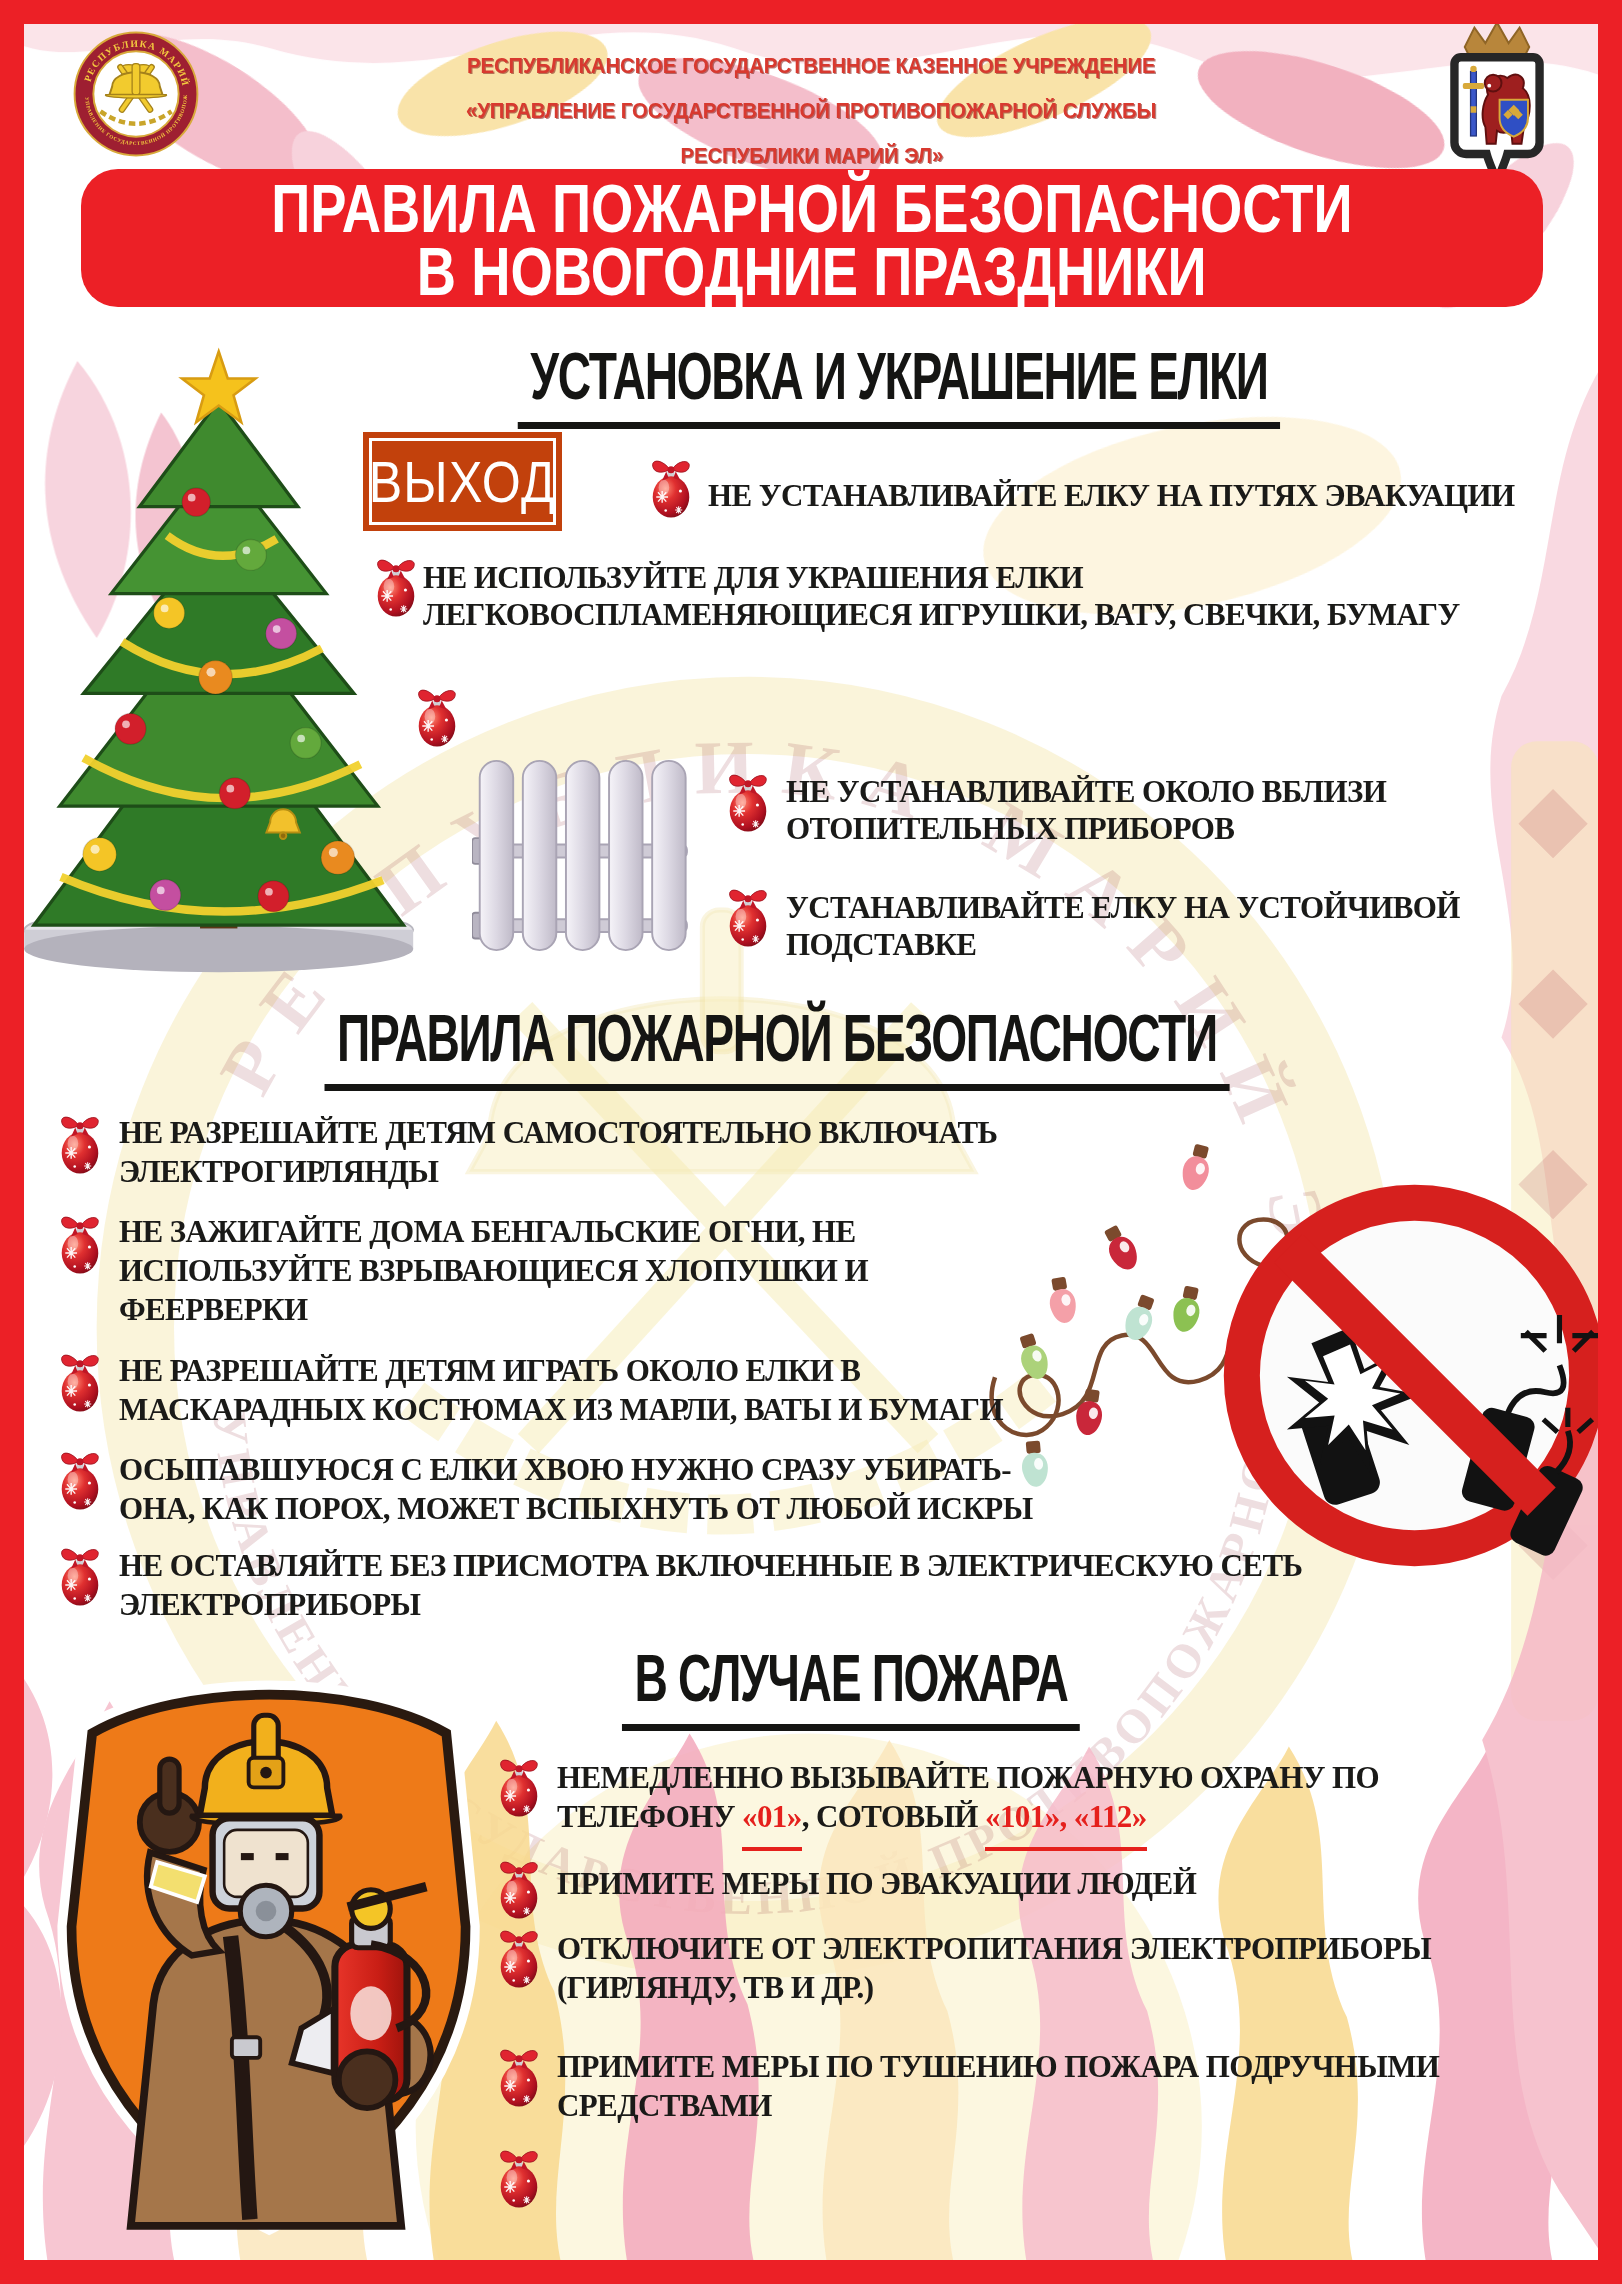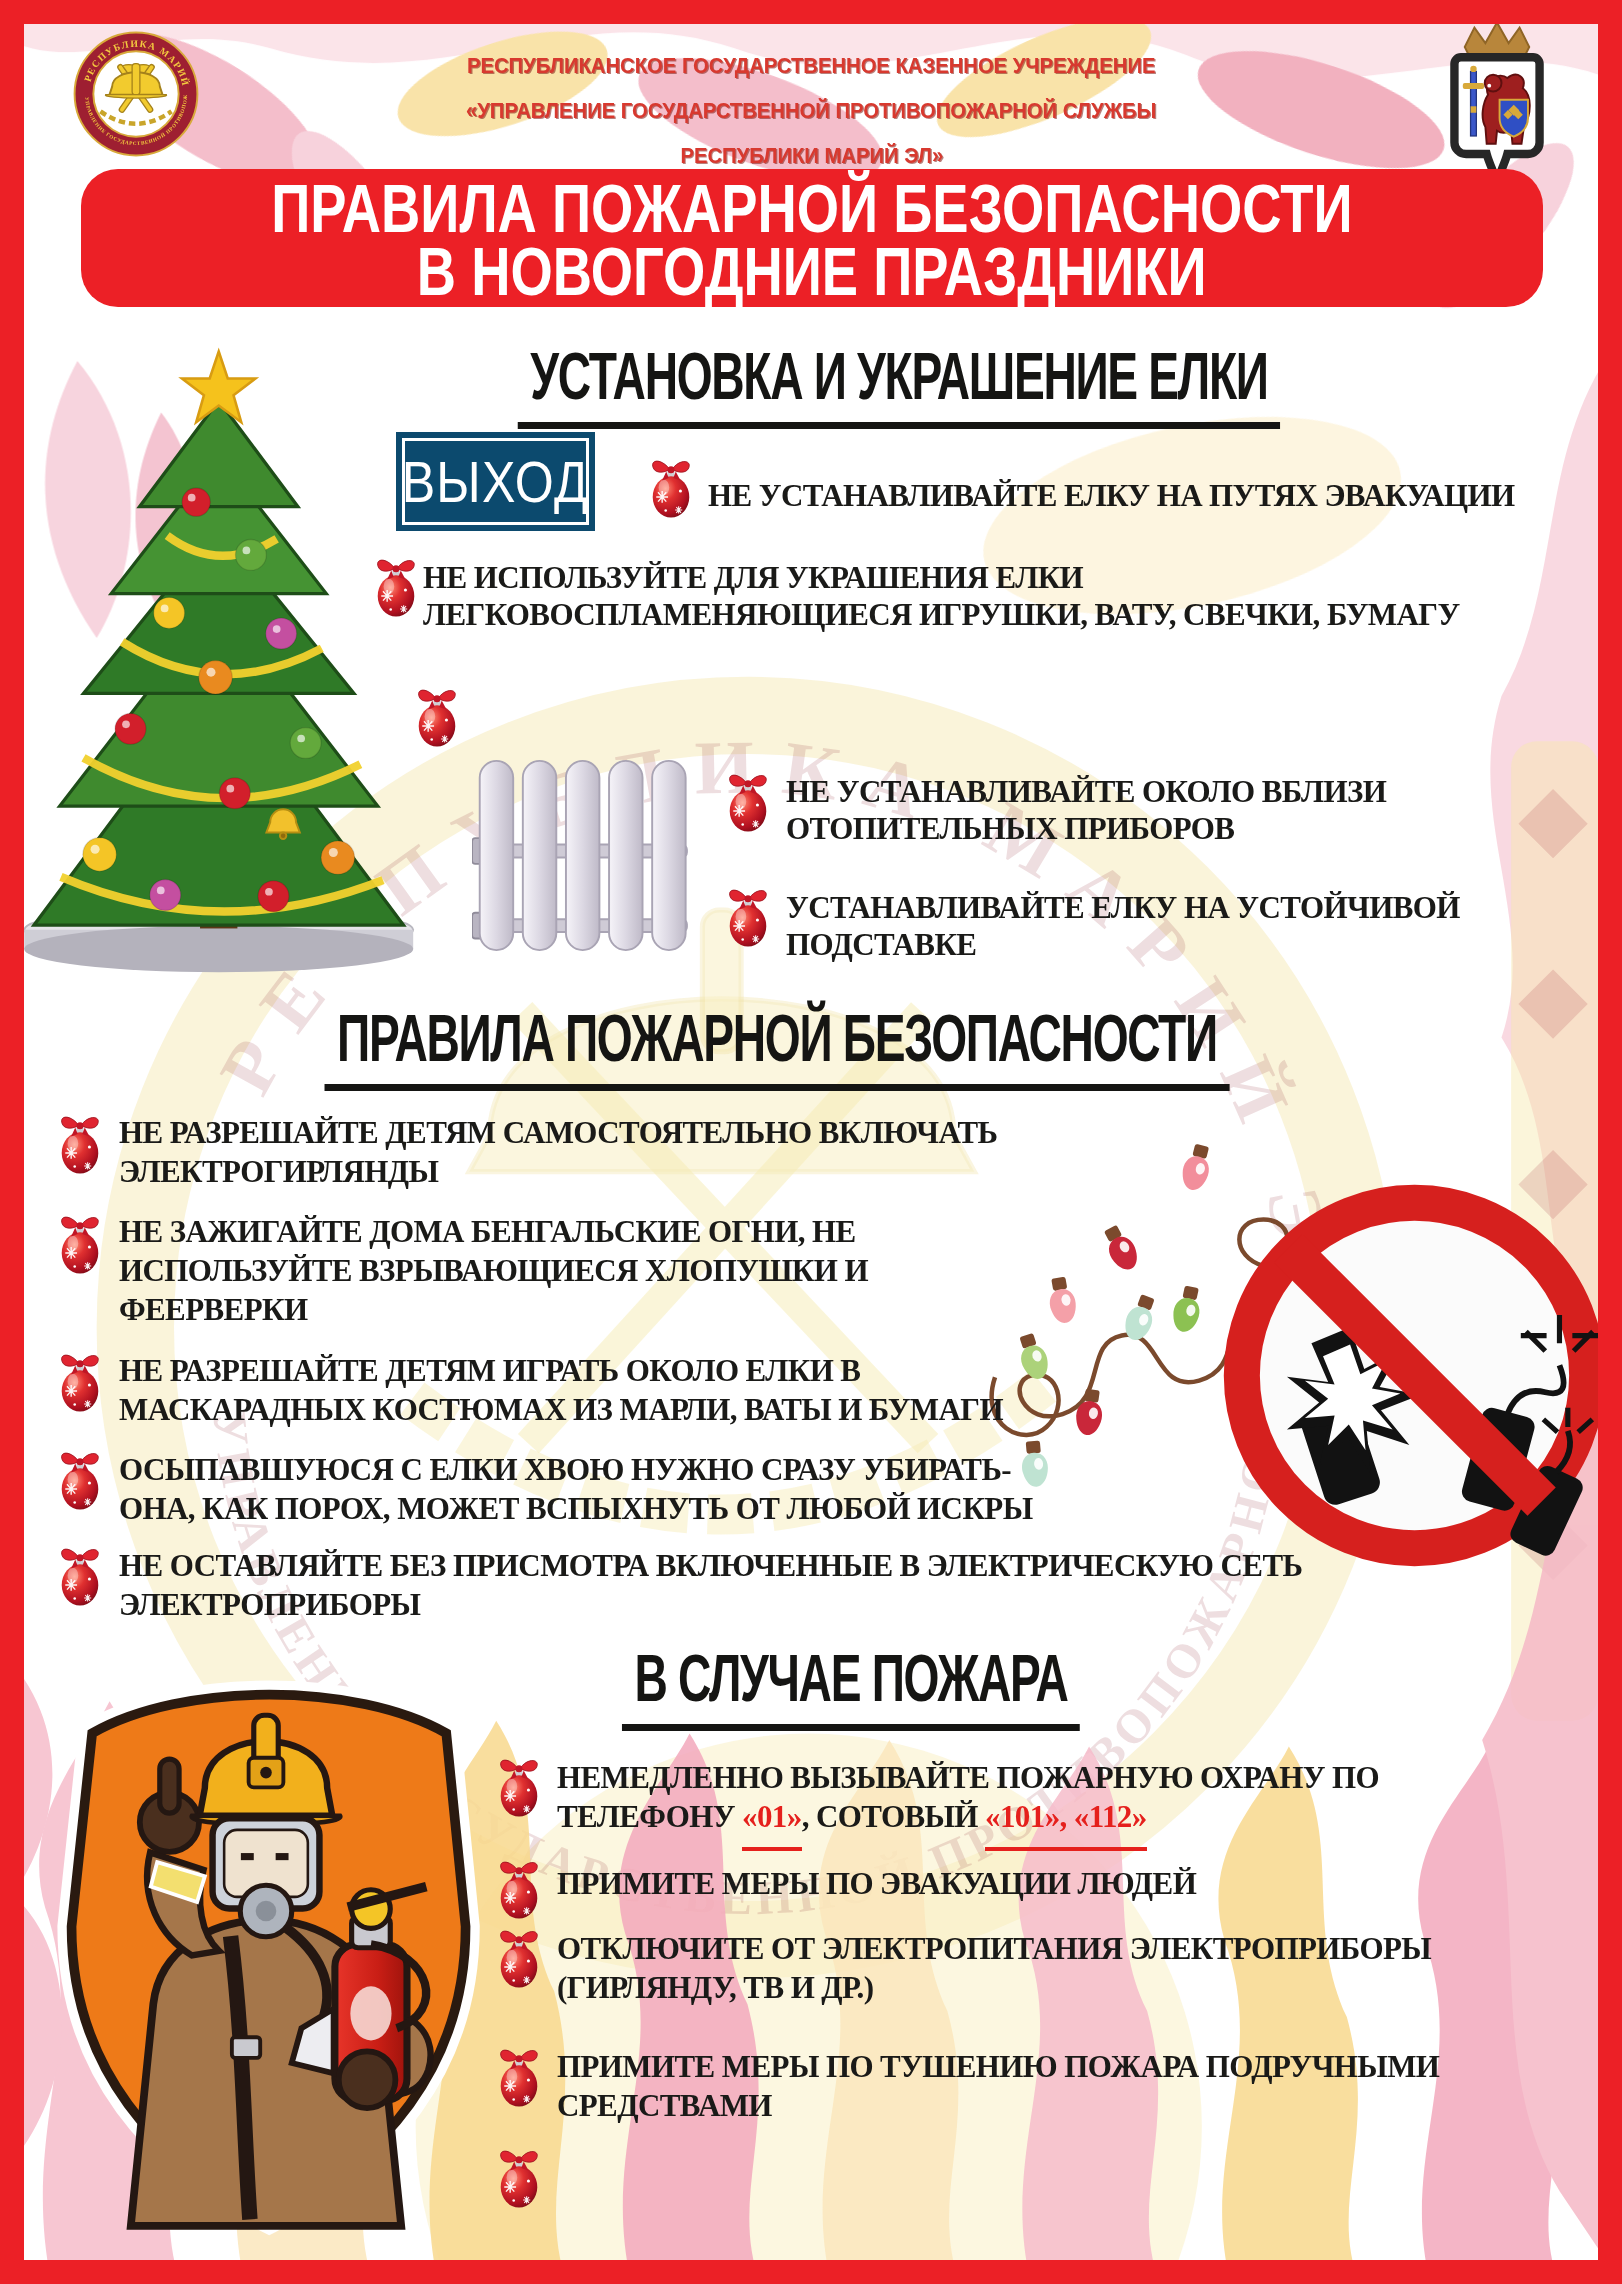--- a/index.html
+++ b/index.html
@@ -30,22 +30,22 @@
   .ctr .tx{transform:scaleX(.70);}
   
   .bl{position:absolute;z-index:10;color:#1A1A18;font-weight:700;font-size:31px;line-height:37px;
       letter-spacing:-0.6px;white-space:nowrap;}
   .bl div{height:37px;}
   .s2l div{height:39px;}
   .s3l div{height:39px;}
   .phone{color:#E5201C;border-bottom:4.5px solid #E5201C;padding-bottom:13px;}
   .orn{position:absolute;z-index:9;width:46px;height:67px;}
   
-  .exit{position:absolute;left:363px;top:432px;width:199px;height:99px;background:#0c4a6e;z-index:10;
-        display:flex;align-items:center;justify-content:center;margin-left:33px;}
+  .exit{position:absolute;left:363px;top:432px;width:199px;height:99px;background:#c2410c;z-index:10;
+        display:flex;align-items:center;justify-content:center;}
   .exit:after{content:"";position:absolute;inset:5.8px;border:3.2px solid #fff;}
   .exit span{color:#fff;font-family:"Liberation Sans","DejaVu Sans",sans-serif;font-weight:400;
         font-size:57px;display:inline-block;transform:scaleX(.88);letter-spacing:1.3px;}
 </style>
 </head>
 <body>
 
 <div class="poster">
 
   <svg class="layer bgsvg" width="1622" height="2284" viewBox="0 0 2517 3544">

